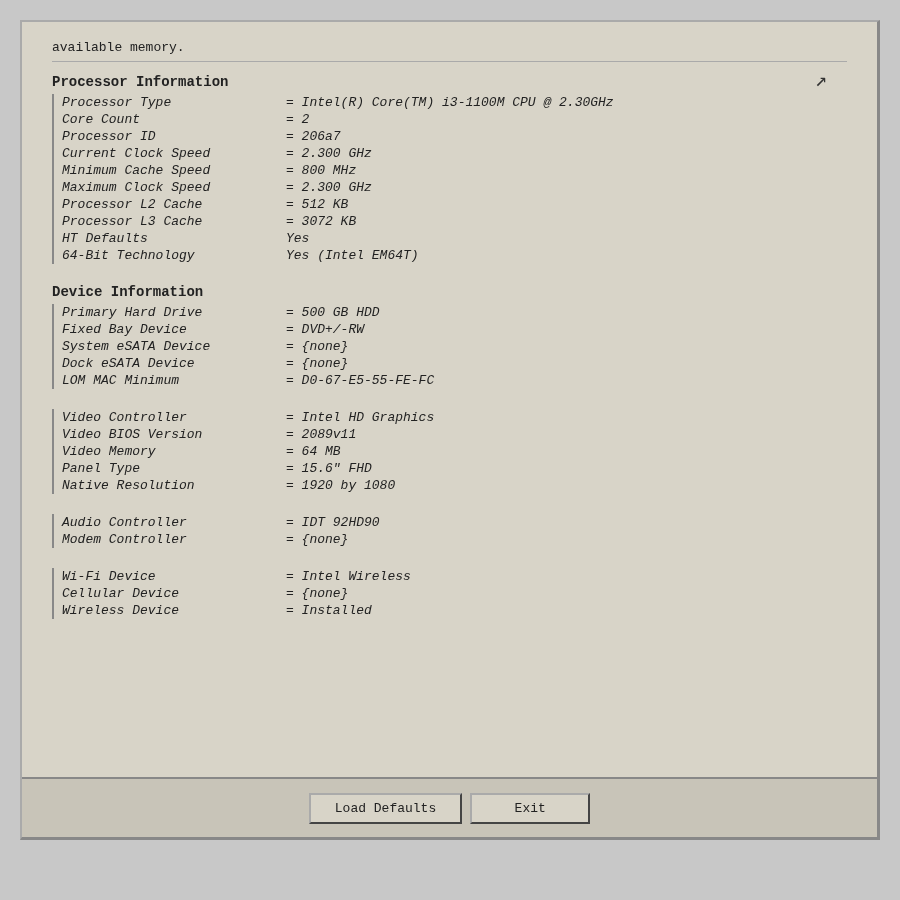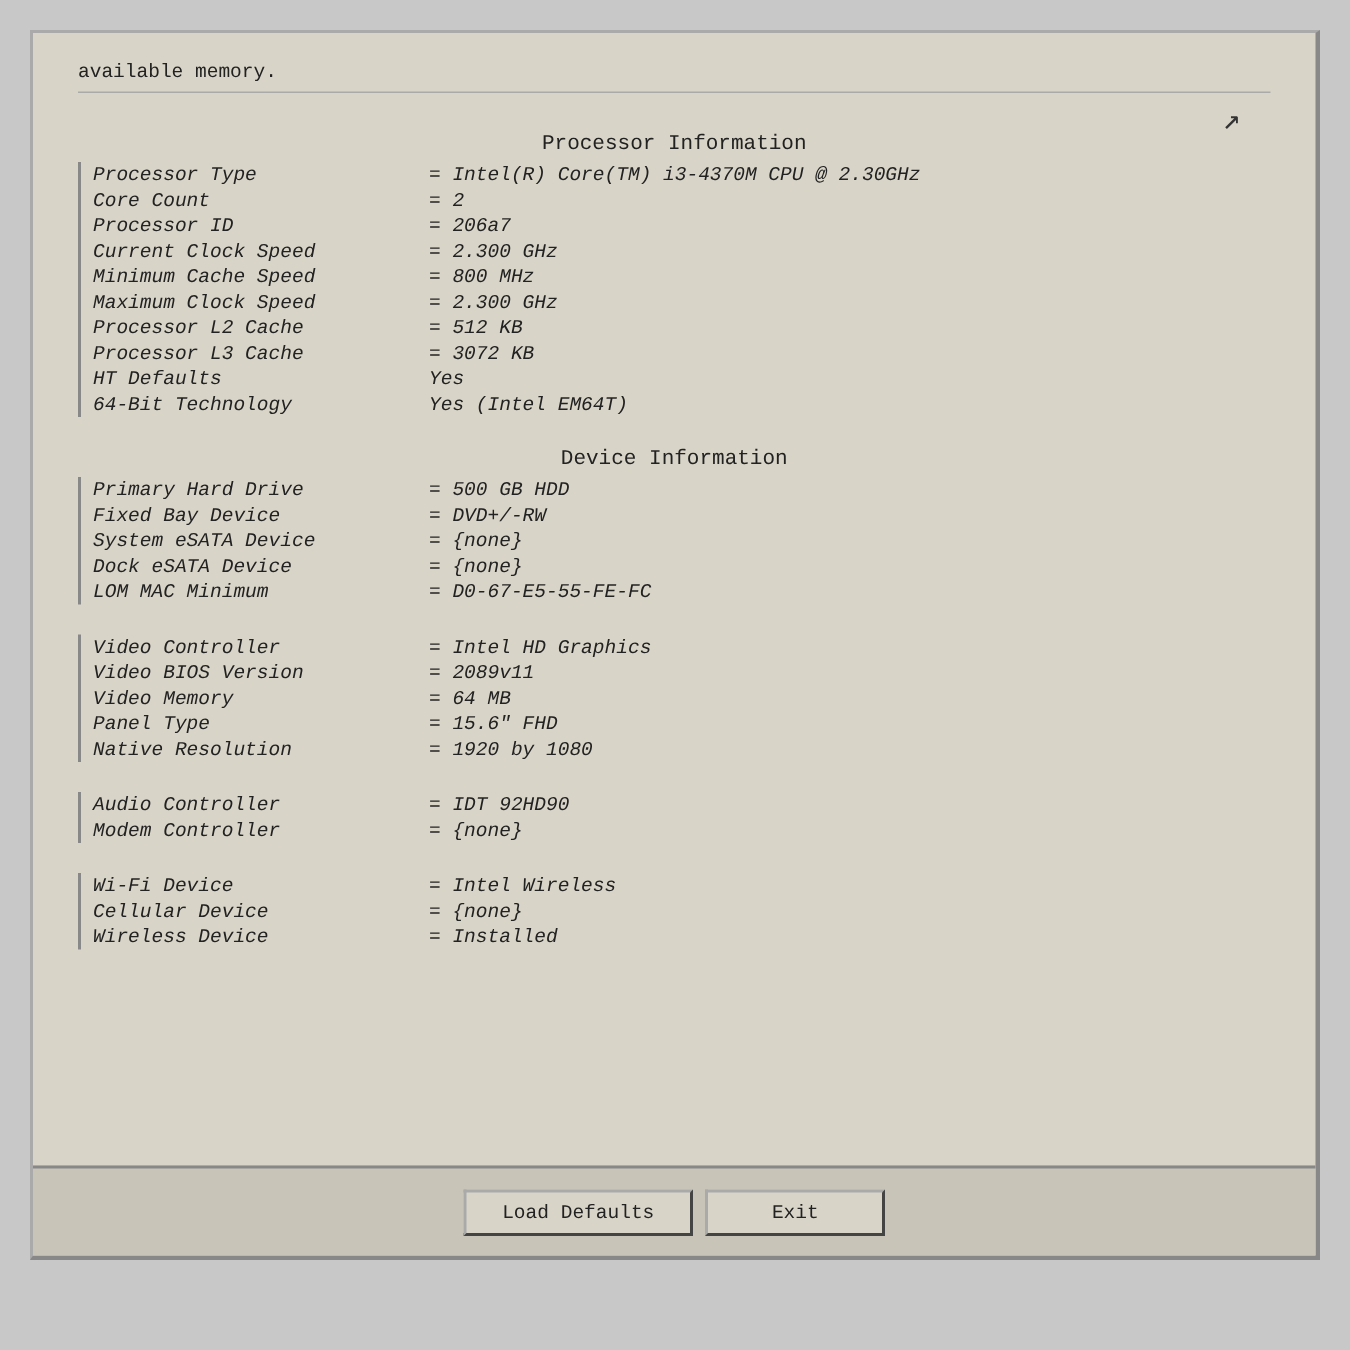--- a/index.html
+++ b/index.html
@@ -32,27 +32,27 @@
     .content-area {
       padding: 10px 30px;
       overflow: hidden;
     }
 
     .top-note {
       font-size: 13px;
       color: #222;
       padding: 8px 0 6px 0;
       border-bottom: 1px solid #aaa;
-      margin-bottom: 26px;
+      margin-bottom: 12px;
     }
 
     .section-title {
-      text-align: center;
+      text-align: left;
       font-size: 14px;
-      font-weight: normal;
+      font-weight: bold;
       color: #222;
       margin-bottom: 4px;
     }
 
     .info-table {
       width: 100%;
       border-collapse: collapse;
       margin-bottom: 8px;
     }
 
@@ -135,21 +135,21 @@
   <div class="content-area">
     <div class="top-note">available memory.</div>
 
     <div class="section-title">Processor Information</div>
 
     <div class="section-block">
       <table class="info-table">
         <tbody id="processor-rows">
             <tr>
               <td class="label">Processor Type</td>
-              <td class="value">= Intel(R) Core(TM) i3-4370M CPU @ 2.30GHz</td>
+              <td class="value">= Intel(R) Core(TM) i3-1100M CPU @ 2.30GHz</td>
             </tr>
             <tr>
               <td class="label">Core Count</td>
               <td class="value">= 2</td>
             </tr>
             <tr>
               <td class="label">Processor ID</td>
               <td class="value">= 206a7</td>
             </tr>
             <tr>

